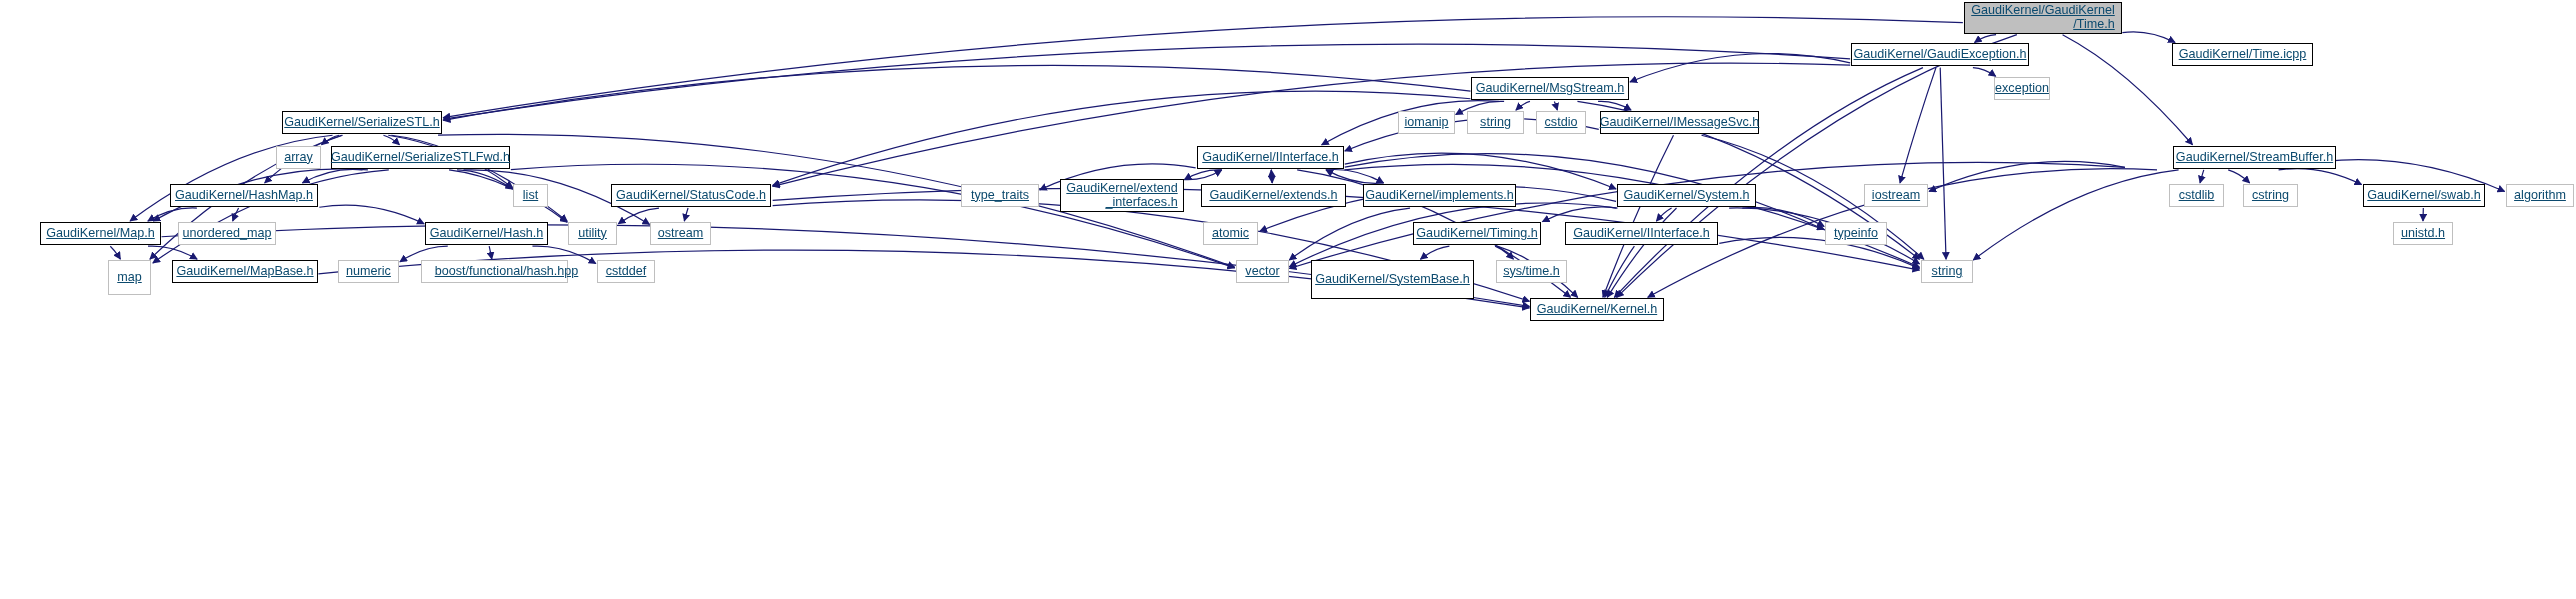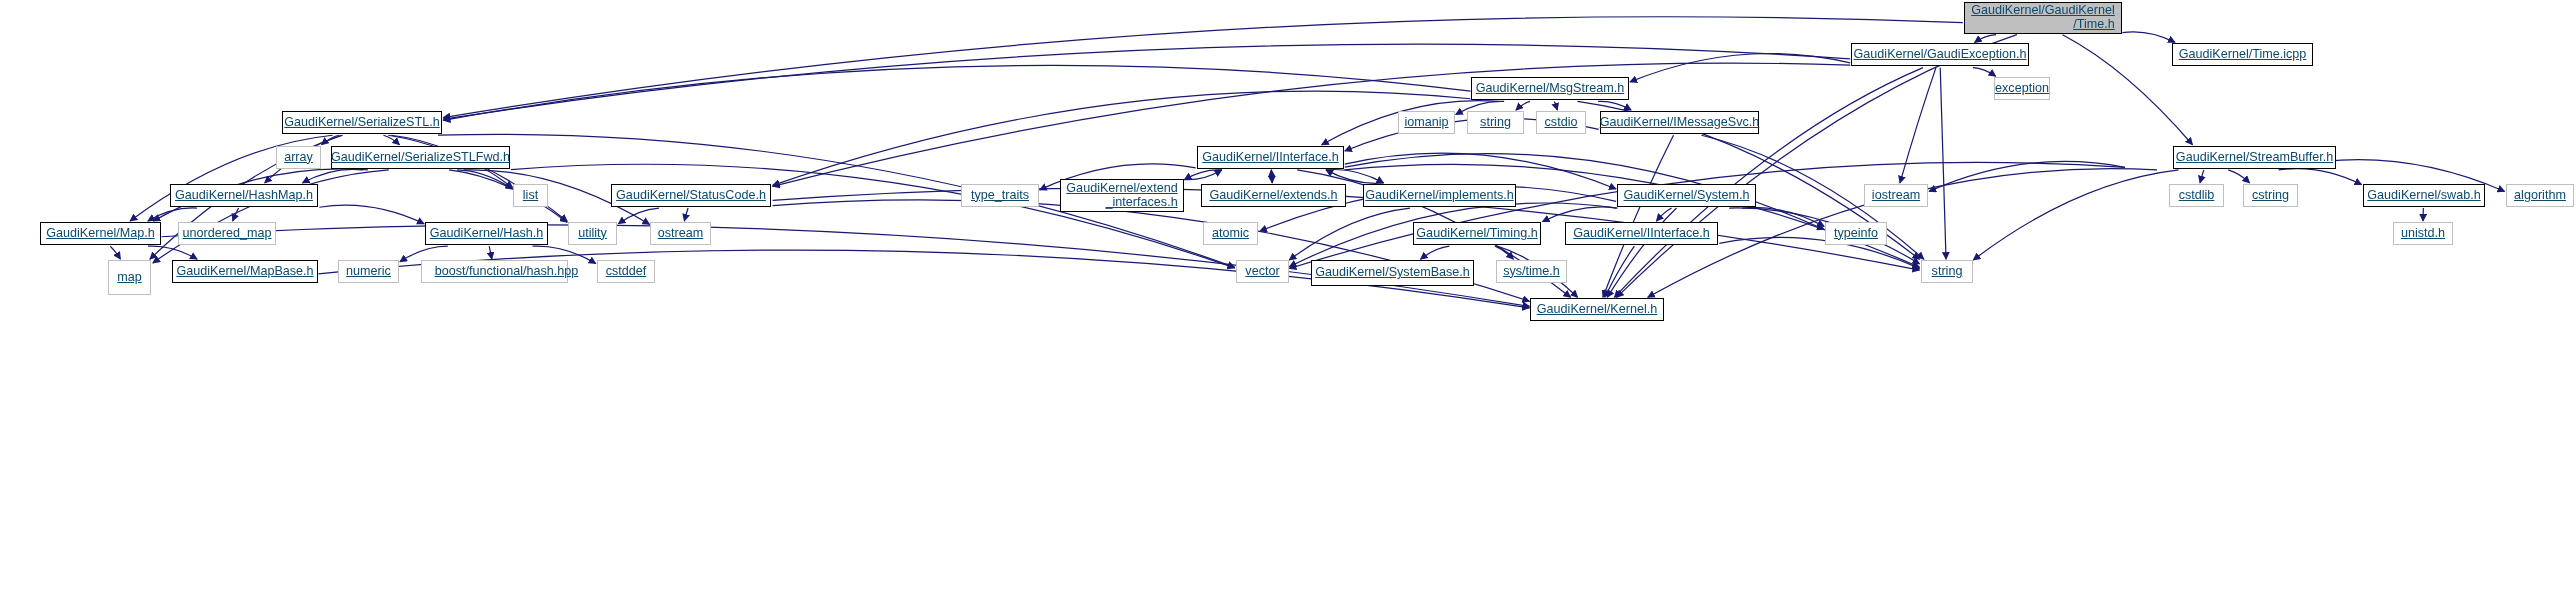--- a/index.html
+++ b/index.html
@@ -148,19 +148,19 @@
       <div class="node hdr" style="left: 1413px; top: 222px; width: 128px; height: 23.4px;">GaudiKernel/Timing.h</div>
       <div class="node hdr" style="left: 1565px; top: 222px; width: 153px; height: 23.4px;">GaudiKernel/IInterface.h</div>
       <div class="node sys" style="left: 1825px; top: 222px; width: 62px; height: 23.4px;">typeinfo</div>
       <div class="node sys" style="left: 2393px; top: 222px; width: 60px; height: 23.4px;">unistd.h</div>
       <div class="node sys" style="left: 108px; top: 260px; width: 43px; height: 35px;">map</div>
       <div class="node hdr" style="left: 172px; top: 260px; width: 146px; height: 23.4px;">GaudiKernel/MapBase.h</div>
       <div class="node sys" style="left: 338px; top: 260px; width: 61px; height: 23.4px;">numeric</div>
       <div class="node sys" style="left: 421px; top: 260px; width: 147px; height: 23.4px; padding-left: 24px;">boost/functional/hash.hpp</div>
       <div class="node sys" style="left: 597px; top: 260px; width: 58px; height: 23.4px;">cstddef</div>
       <div class="node sys" style="left: 1236px; top: 260px; width: 53px; height: 23.4px;">vector</div>
-      <div class="node hdr" style="left: 1311px; top: 260px; width: 163px; height: 26px;">GaudiKernel/SystemBase.h</div>
+      <div class="node hdr" style="left: 1311px; top: 260px; width: 163px; height: 39px;">GaudiKernel/SystemBase.h</div>
       <div class="node sys" style="left: 1496px; top: 260px; width: 71px; height: 23.4px;">sys/time.h</div>
       <div class="node sys" style="left: 1921px; top: 260px; width: 52px; height: 23.4px;">string</div>
       <div class="node hdr" style="left: 1530px; top: 298px; width: 134px; height: 23.4px;">GaudiKernel/Kernel.h</div>
     </div>
 </div>
 
 
 </body></html>

